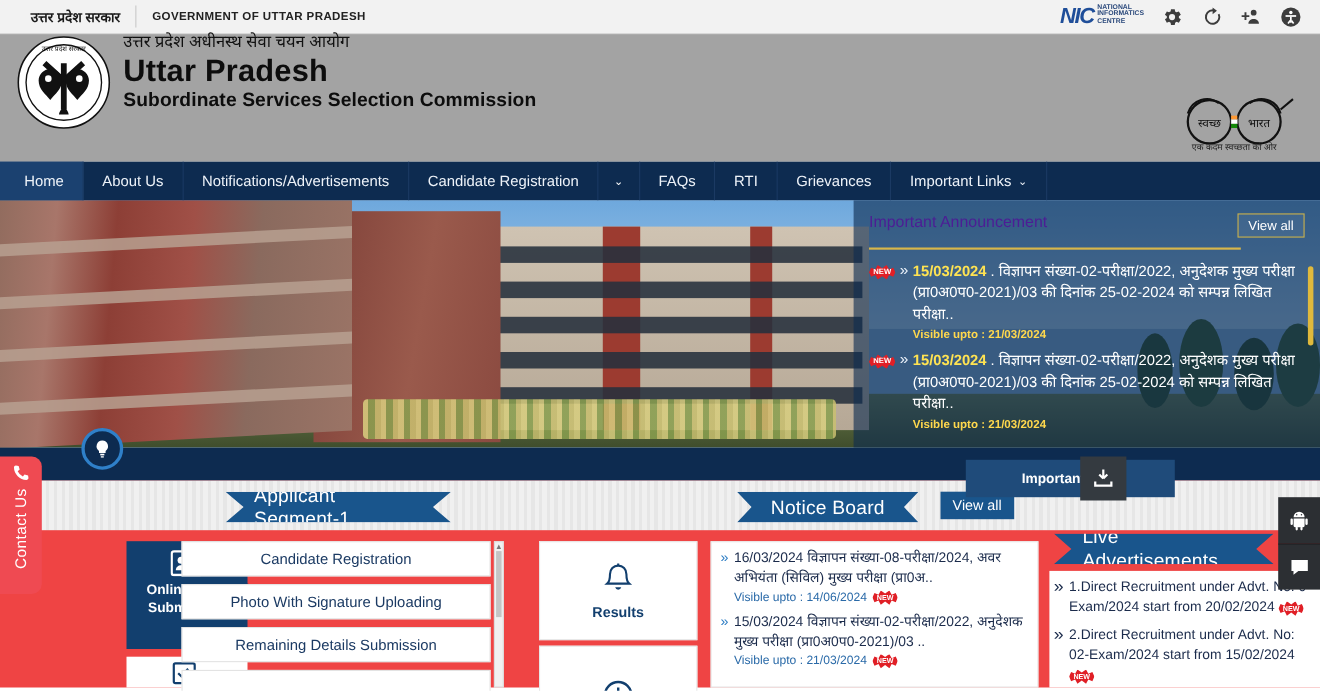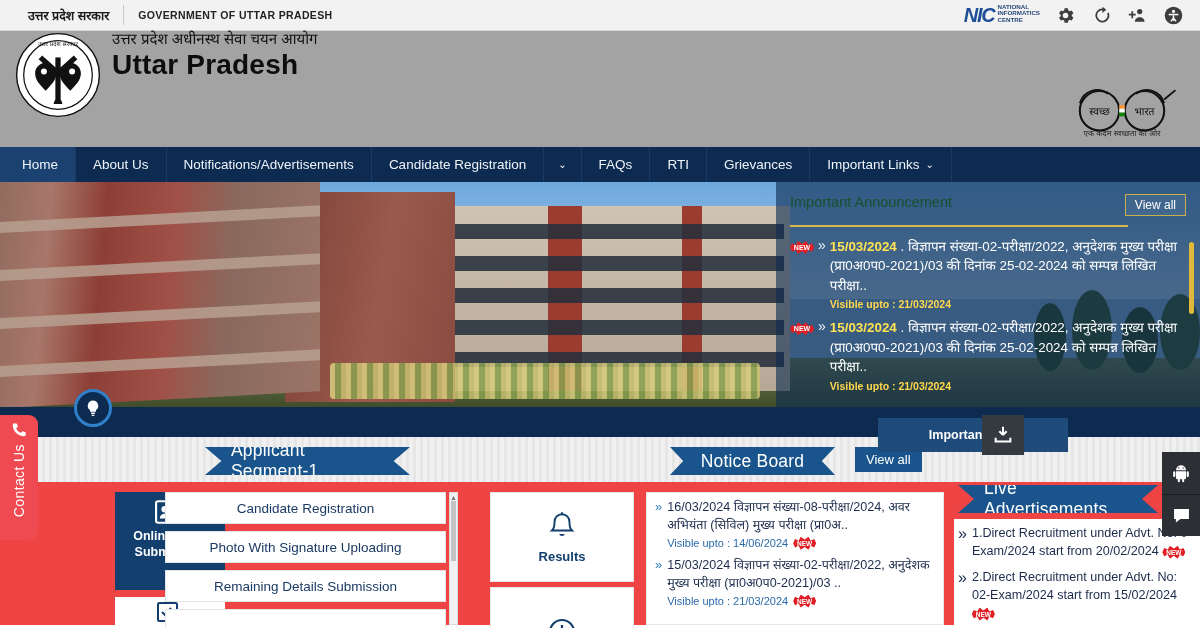--- a/index.html
+++ b/index.html
@@ -64,21 +64,21 @@
   .trees { position:absolute; right:0; bottom:30px; width:180px; height:95px; }
   .flowers { position:absolute; left:330px; bottom:8px; width:430px; height:36px;
              background:repeating-linear-gradient(90deg,#d9cf7f 0 5px, #8aa04f 5px 11px, #c9c06f 11px 16px); opacity:.85; border-radius:4px; }
 
   
   .announce {
     position:absolute; right:0; top:0; width:424px; height:225px;
     background:rgba(13,43,80,.62); color:#fff; padding:12px 14px 0 14px;
   }
   .announce .head { display:flex; align-items:flex-start; }
-  .announce .atitle { font-size:14.5px; color:#14532d; flex:1; }
+  .announce .atitle { font-size:14.5px; color:#4c1d95; flex:1; }
   .viewall-ghost {
     border:1px solid #c9b04a; background:rgba(255,255,255,.06); color:#fff;
     font-size:12px; padding:3px 9px; cursor:pointer;
   }
   .announce .rule { height:2px; background:#d8b64a; margin:9px 0 10px 0; width:calc(100% - 58px); }
   .ann-item { display:flex; gap:4px; margin-bottom:8px; }
   .newbadge {
     flex:0 0 auto; width:24px; height:13px; margin-top:4px; background:#e01f26; color:#fff;
     font-size:7px; font-weight:700; display:flex; align-items:center; justify-content:center;
     clip-path: polygon(0% 50%,8% 18%,24% 30%,33% 0%,50% 22%,67% 0%,76% 30%,92% 18%,100% 50%,92% 82%,76% 70%,67% 100%,50% 78%,33% 100%,24% 70%,8% 82%);
@@ -240,20 +240,21 @@
         <path d="M52 48c0-7 6-12 12-12s12 5 12 12c0 9-7 14-12 20-5-6-12-11-12-20z" fill="#111"></path>
         <circle cx="34" cy="46" r="3.4" fill="#fff"></circle>
         <circle cx="66" cy="46" r="3.4" fill="#fff"></circle>
         <path d="M50 74c-3 4-5 7-5 9h10c0-2-2-5-5-9z" fill="#111"></path>
         <text x="50" y="17" font-size="7" text-anchor="middle" fill="#111" font-family="'Liberation Sans',sans-serif">उत्तर प्रदेश सरकार</text>
       </svg>
     </div>
     <div class="titleblock">
       <div class="t-hi">उत्तर प्रदेश अधीनस्थ सेवा चयन आयोग</div>
       <div class="t-en1">Uttar Pradesh</div>
+      <div class="t-en2">Subordinate Services Selection Commission</div>
     </div>
 
     <div class="swachh">
       <svg viewBox="0 0 120 64" style="width:120px;height:60px;">
         <circle cx="36" cy="36" r="21" fill="none" stroke="#111" stroke-width="2.2"></circle>
         <circle cx="84" cy="36" r="21" fill="none" stroke="#111" stroke-width="2.2"></circle>
         <rect x="57" y="30" width="6" height="4" fill="#ff9933"></rect>
         <rect x="57" y="34" width="6" height="4" fill="#ffffff" stroke="#ccc" stroke-width=".4"></rect>
         <rect x="57" y="38" width="6" height="4" fill="#138808"></rect>
         <path d="M15 28c4-14 20-18 30-10M105 28c-4-14-20-18-30-10" fill="none" stroke="#111" stroke-width="2"></path>

